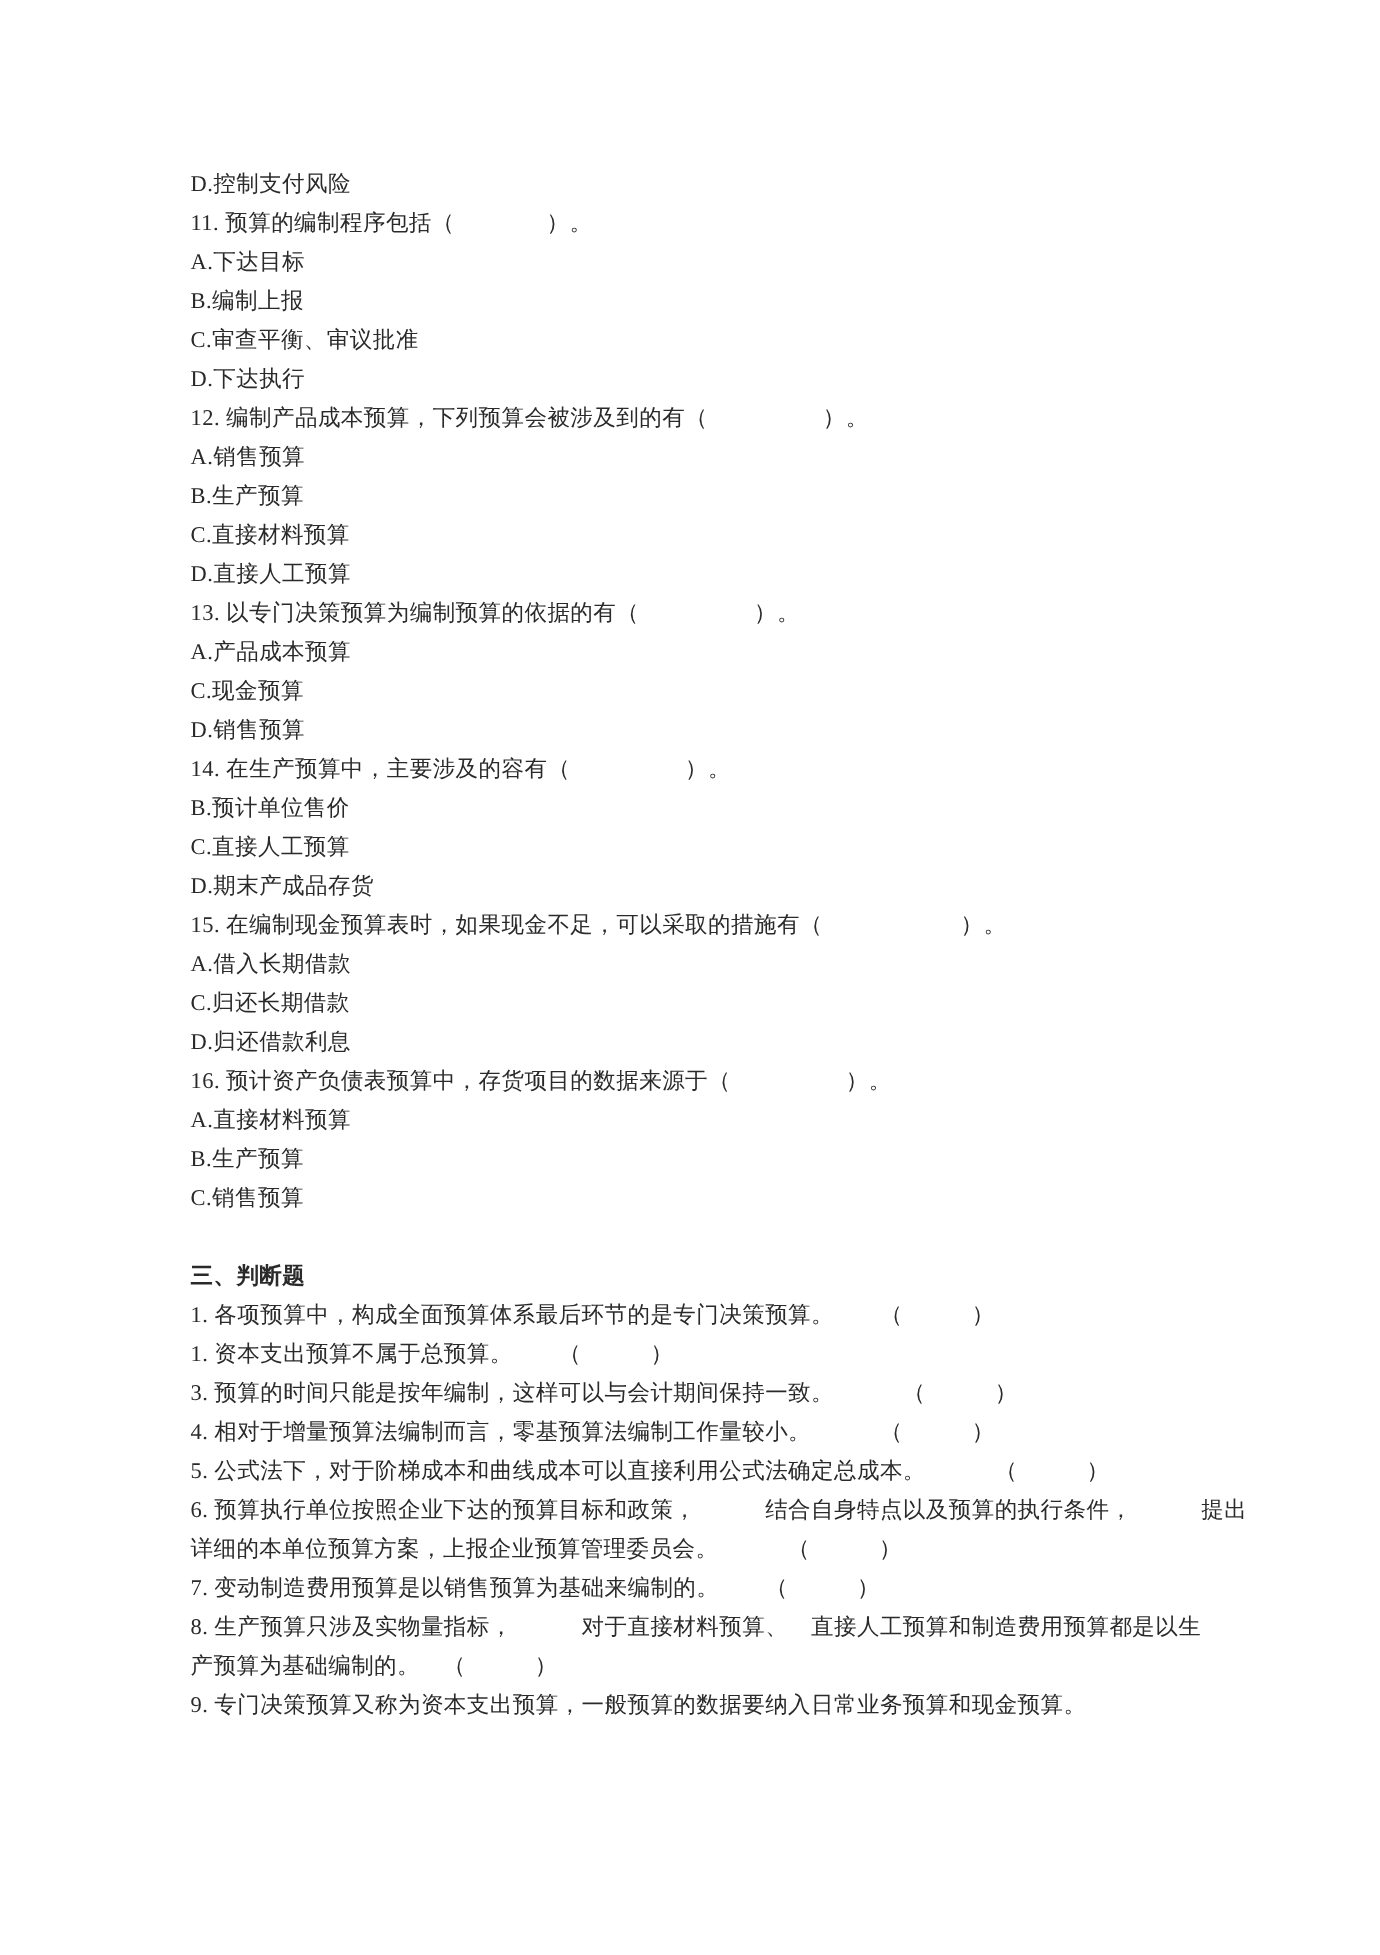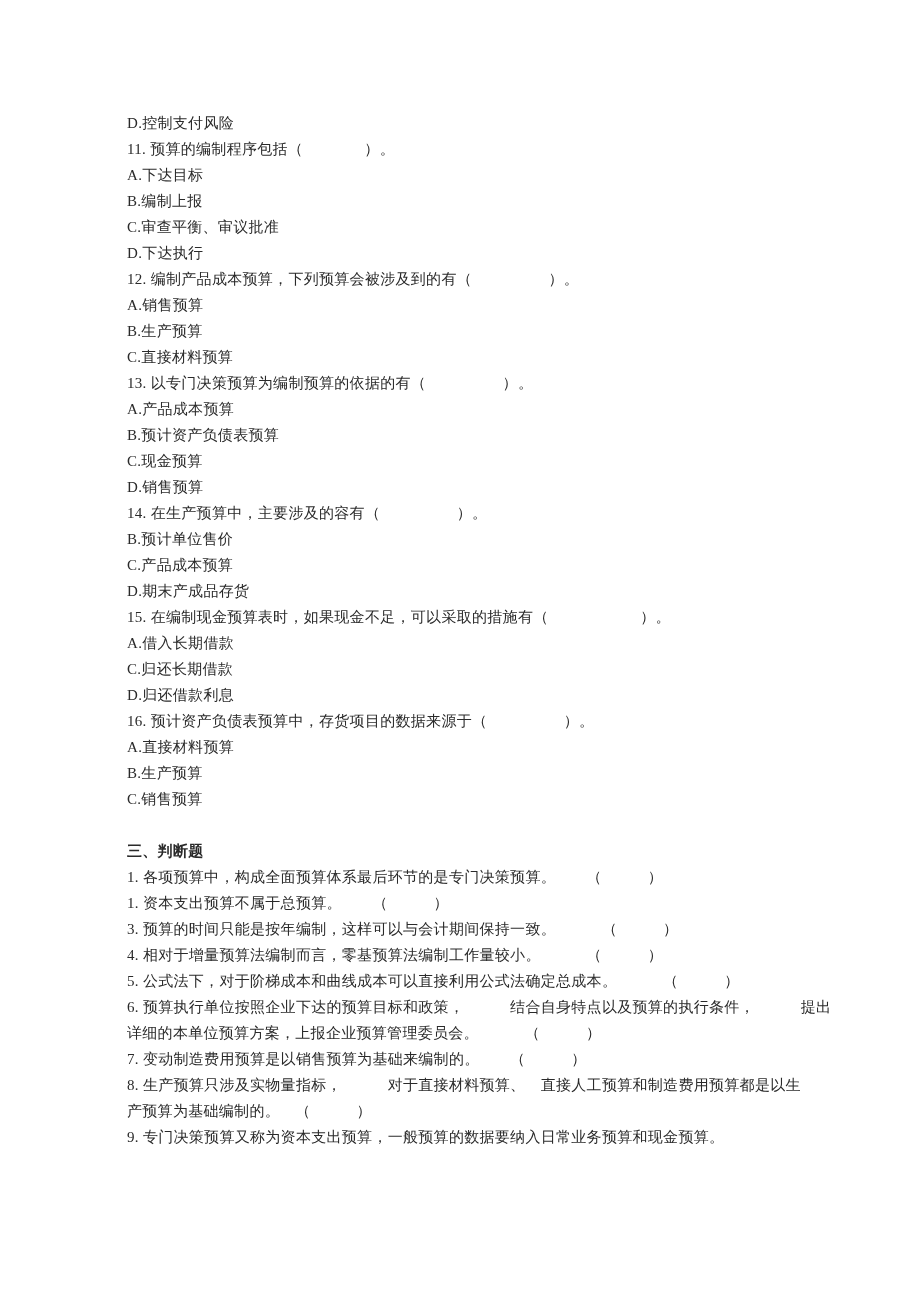--- a/index.html
+++ b/index.html
@@ -48,34 +48,34 @@
     <div class="line option-line">B.编制上报</div>
     <div class="line option-line">C.审查平衡、审议批准</div>
     <div class="line option-line">D.下达执行</div>
   </div>
 
   <div>
     <div class="line question-line"><span>12.</span> <span>编制产品成本预算，下列预算会被涉及到的有（　　　　　）。</span></div>
     <div class="line option-line">A.销售预算</div>
     <div class="line option-line">B.生产预算</div>
     <div class="line option-line">C.直接材料预算</div>
+    <div class="line option-line">D.直接人工预算</div>
   </div>
 
   <div>
     <div class="line question-line"><span>13.</span> <span>以专门决策预算为编制预算的依据的有（　　　　　）。</span></div>
     <div class="line option-line">A.产品成本预算</div>
-    <div class="line option-line">B.预计资产负债表预算</div>
     <div class="line option-line">C.现金预算</div>
     <div class="line option-line">D.销售预算</div>
   </div>
 
   <div>
     <div class="line question-line"><span>14.</span> <span>在生产预算中，主要涉及的容有（　　　　　）。</span></div>
     <div class="line option-line">B.预计单位售价</div>
-    <div class="line option-line">C.产品成本预算</div>
+    <div class="line option-line">C.直接人工预算</div>
     <div class="line option-line">D.期末产成品存货</div>
   </div>
 
   <div>
     <div class="line question-line"><span>15.</span> <span>在编制现金预算表时，如果现金不足，可以采取的措施有（　　　　　　）。</span></div>
     <div class="line option-line">A.借入长期借款</div>
     <div class="line option-line">C.归还长期借款</div>
     <div class="line option-line">D.归还借款利息</div>
   </div>
 

